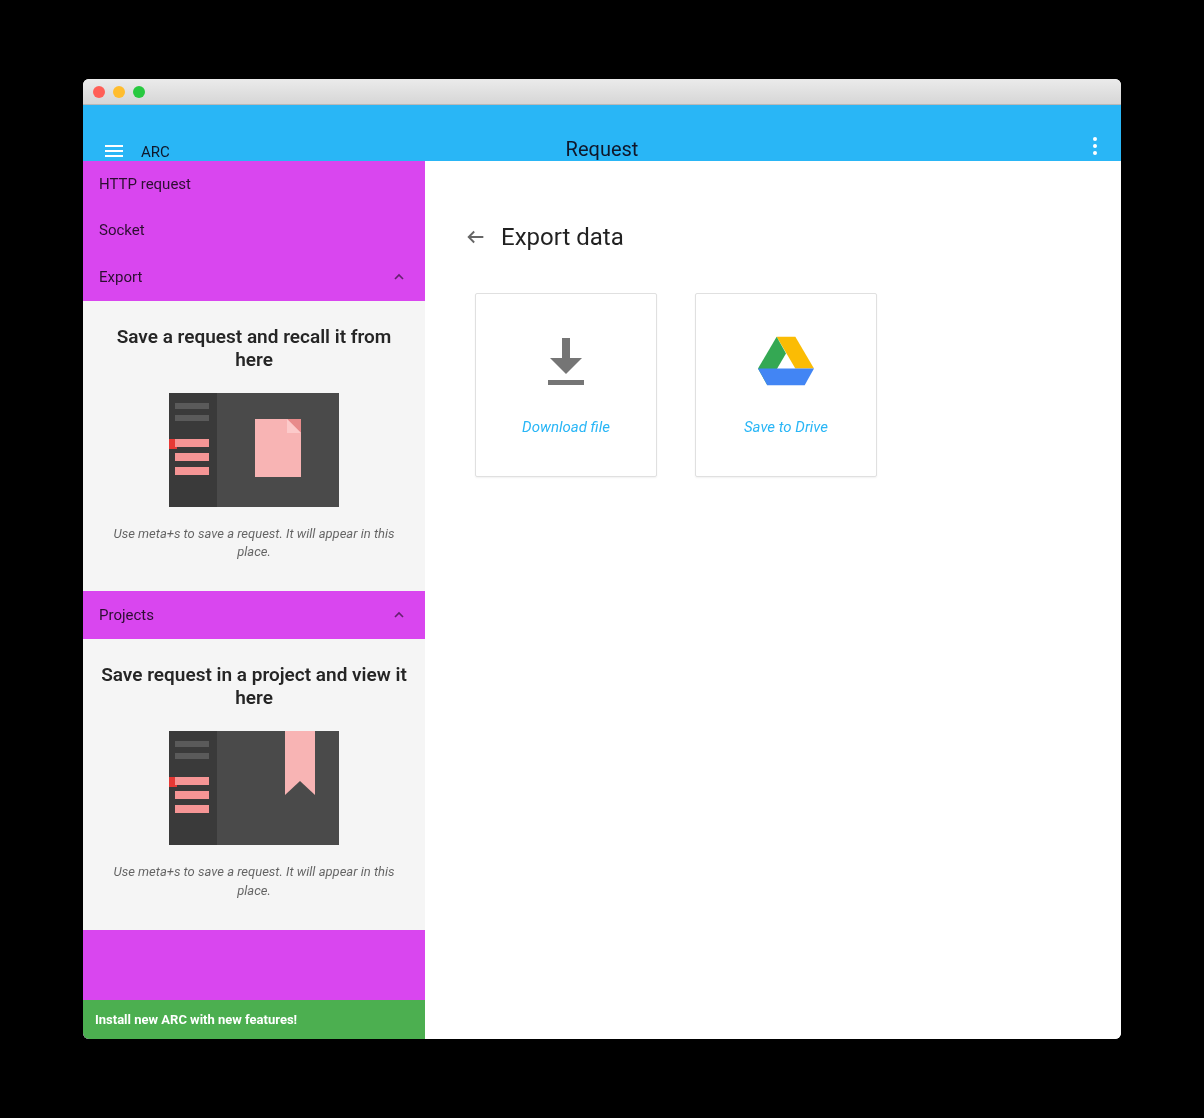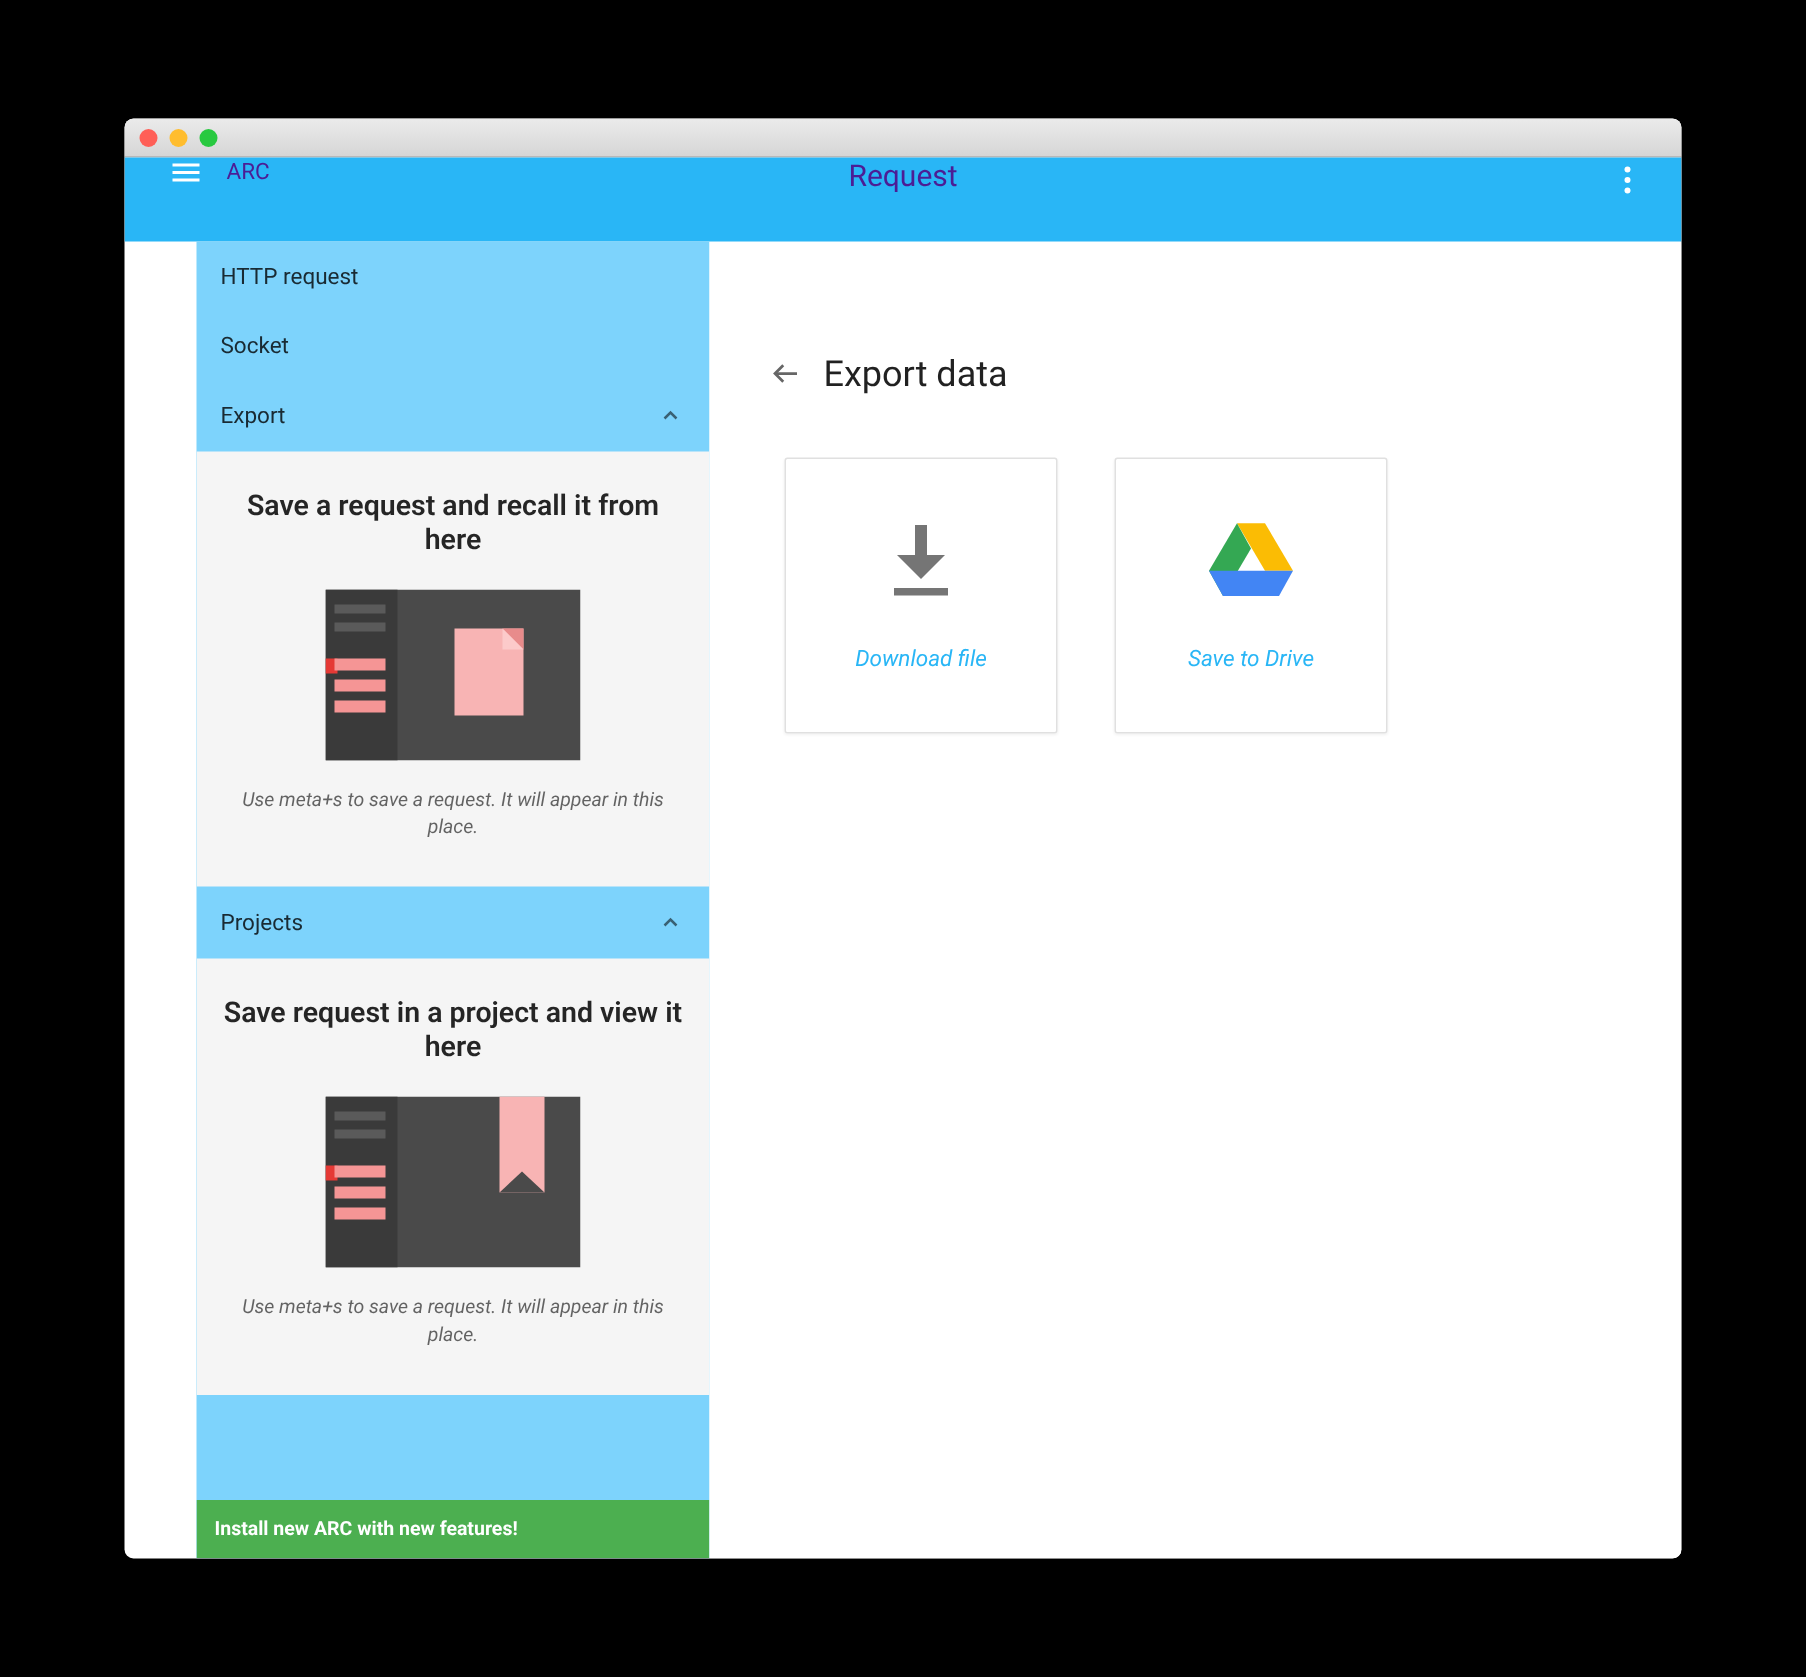--- a/index.html
+++ b/index.html
@@ -31,46 +31,45 @@
       gap: 8px;
       border-bottom: 1px solid #b8b8b8;
     }
     .traffic-light { width: 12px; height: 12px; border-radius: 50%; }
     .tl-red { background: #ff5f57; }
     .tl-yellow { background: #ffbd2e; }
     .tl-green { background: #28c940; }
     .appbar {
       height: 56px;
       background: #29b6f6;
-      color: #4c1d95;
-      display: flex;
-      align-items: flex-start;
-      padding: 0 28px;
+      color: #0f172a;
+      display: flex;
+      align-items: flex-end;
+      padding: 0 18px;
       position: relative;
     }
     .hamburger {
       display: flex;
       flex-direction: column;
       gap: 3px;
       cursor: pointer;
       padding: 4px;
     }
     .hamburger span { width: 18px; height: 2px; background: #fff; }
     .app-name { margin-left: 14px; font-size: 15px; font-weight: 400; }
     .app-title { position: absolute; left: 50%; transform: translateX(-50%); font-size: 20px; font-weight: 400; }
     .kebab { margin-left: auto; display: flex; flex-direction: column; gap: 3px; cursor: pointer; padding: 6px; }
     .kebab span { width: 4px; height: 4px; border-radius: 50%; background: #fff; }
     .body { flex: 1; display: flex; overflow: hidden; }
     .sidebar {
       width: 342px;
-      background: #7dd3fc;
+      background: #d946ef;
       display: flex;
       flex-direction: column;
       overflow-y: auto;
-      margin-left: 48px;
     }
     .nav-item {
       padding: 14px 16px;
       font-size: 15px;
       color: rgba(0,0,0,0.80);
       cursor: pointer;
       display: flex;
       align-items: center;
       justify-content: space-between;
     }
@@ -113,21 +112,20 @@
     .main {
       flex: 1;
       background: #fff;
       padding: 62px 40px;
     }
     .page-header {
       display: flex;
       align-items: center;
       gap: 14px;
       margin-bottom: 42px;
-      margin-top: 12px;
     }
     .back-arrow {
       width: 22px; height: 22px; cursor: pointer; color: #666;
       display: flex; align-items: center; justify-content: center;
     }
     .page-title {
       font-size: 24px;
       font-weight: 400;
       color: rgba(0,0,0,0.87);
     }

